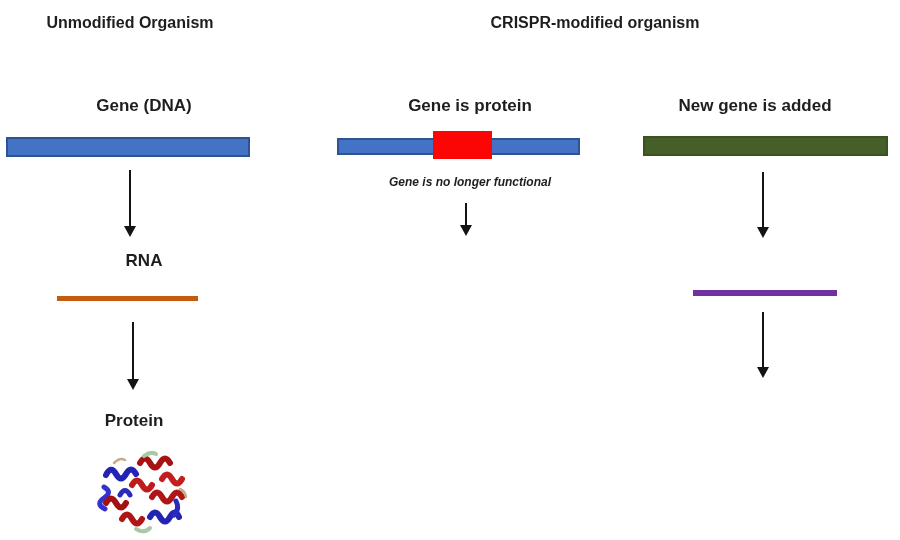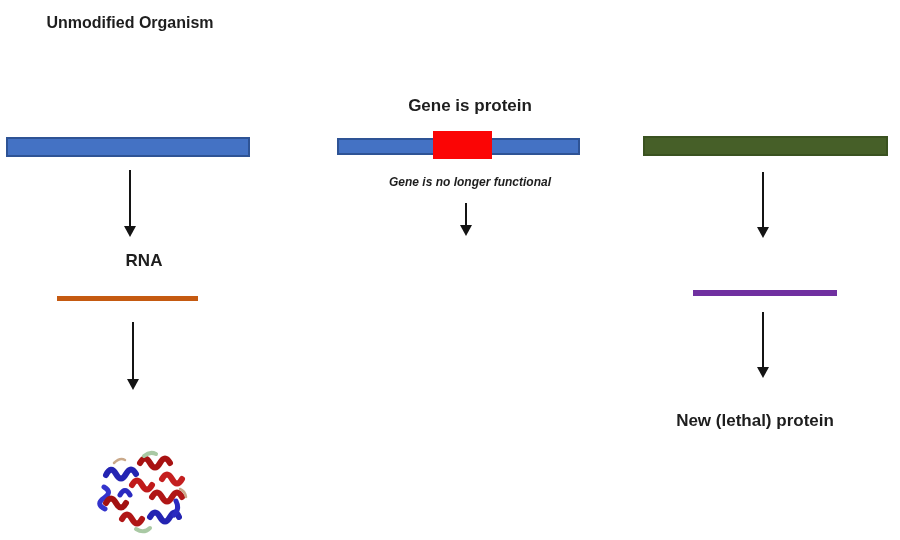--- a/index.html
+++ b/index.html
@@ -47,38 +47,41 @@
     border-top:11px solid #141414;
   }
   .protein{position:absolute;}
 </style>
 </head>
 <body>
 
 <div class="canvas">
 
   <div class="label header" style="left:10px;top:13px;width:240px">Unmodified Organism</div>
+  <div class="label header" style="left:430px;top:13px;width:330px">CRISPR-modified organism</div>
 
+  <div class="label" style="left:44px;top:96px;width:200px">Gene (DNA)</div>
 
   <div class="bar" style="left: 6px; top: 137px; width: 240px; height: 16px; background-color: rgb(68, 114, 196);"></div>
 
   <div class="arrow" style="left:123px;top:170px;height:67px">
     <div class="stem"></div>
     <div class="head"></div>
   </div>
 
   <div class="label" style="left:44px;top:251px;width:200px">RNA</div>
 
   <div class="line" style="left: 57px; top: 296px; width: 141px; height: 5px; background-color: rgb(197, 90, 17);"></div>
 
   <div class="arrow" style="left:126px;top:322px;height:68px">
     <div class="stem"></div>
     <div class="head"></div>
   </div>
 
+  <div class="label" style="left:34px;top:411px;width:200px">Protein</div>
 
   <svg class="protein" style="left:92px;top:445px" width="105" height="92" viewBox="0 0 105 92">
     <g fill="none" stroke-linecap="round">
       <path d="M14,30 q5,-10 10,-1 q5,9 10,0 q5,-9 10,0" stroke="#2424b2" stroke-width="6"></path>
       <path d="M12,42 q9,5 0,11 q-9,6 1,11" stroke="#3333cc" stroke-width="5"></path>
       <path d="M48,18 q5,-9 10,0 q5,9 10,0 q5,-9 10,0" stroke="#a81212" stroke-width="6"></path>
       <path d="M70,34 q5,-9 10,0 q5,9 10,0" stroke="#c41f1f" stroke-width="6"></path>
       <path d="M60,52 q5,-9 10,0 q5,9 10,0 q5,-9 10,0" stroke="#b01616" stroke-width="6"></path>
       <path d="M40,40 q5,-9 10,0 q5,9 10,0" stroke="#c01b1b" stroke-width="6"></path>
       <path d="M14,58 q5,-9 10,0 q5,9 10,0" stroke="#a31111" stroke-width="6"></path>
@@ -99,31 +102,31 @@
   <div class="insert" style="left: 433px; top: 131px; width: 59px; height: 28px; background-color: rgb(251, 5, 5);"></div>
 
   <div class="label note" style="left:350px;top:175px;width:240px">Gene is no longer functional</div>
 
   <div class="arrow" style="left:459px;top:203px;height:33px">
     <div class="stem"></div>
     <div class="head"></div>
   </div>
 
 
+  <div class="label" style="left:645px;top:96px;width:220px">New gene is added</div>
 
   <div class="bar bar-green" style="left: 643px; top: 136px; width: 241px; height: 16px; background-color: rgb(70, 95, 40);"></div>
 
   <div class="arrow" style="left:756px;top:172px;height:66px">
     <div class="stem"></div>
     <div class="head"></div>
   </div>
 
 
   <div class="line" style="left: 693px; top: 290px; width: 144px; height: 6px; background-color: rgb(112, 48, 160);"></div>
 
   <div class="arrow" style="left:756px;top:312px;height:66px">
     <div class="stem"></div>
     <div class="head"></div>
   </div>
 
-  <div class="label" style="left:645px;top:411px;width:220px">New (lethal) protein</div>
 
 </div>
 
 </body></html>

